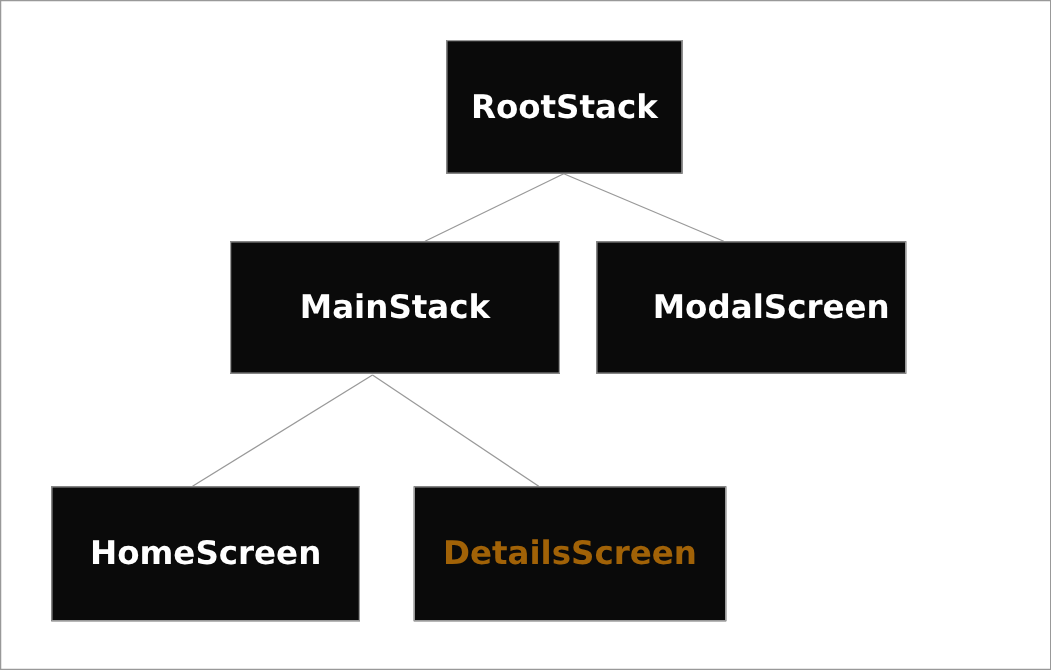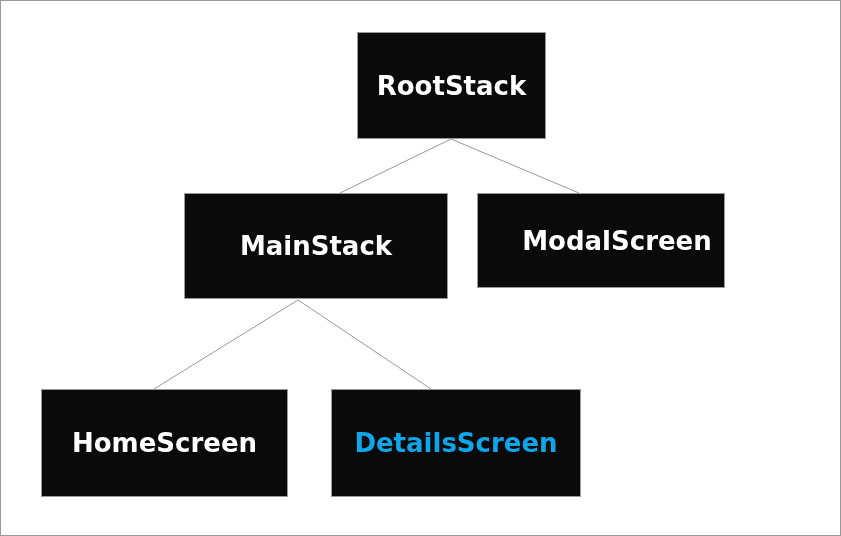--- a/index.html
+++ b/index.html
@@ -50,23 +50,23 @@
       <line x1="297" y1="299" x2="153" y2="388" stroke="#999999" stroke-width="1"></line>
       <line x1="297" y1="299" x2="430" y2="388" stroke="#999999" stroke-width="1"></line>
     </svg>
   <div>
       <div class="node" style="left: 356px; top: 31px; width: 189px; height: 107px; background: rgb(10, 10, 10); border-color: rgb(154, 154, 154);">
         <span class="label" style="color: rgb(255, 255, 255);">RootStack</span>
       </div>
       <div class="node" style="left: 183px; top: 192px; width: 264px; height: 106px; background: rgb(10, 10, 10); border-color: rgb(154, 154, 154);">
         <span class="label" style="color: rgb(255, 255, 255);">MainStack</span>
       </div>
-      <div class="node" style="left: 476px; top: 192px; width: 248px; height: 95px; background: rgb(10, 10, 10); border-color: rgb(154, 154, 154); padding-left: 32px;">
+      <div class="node" style="left: 476px; top: 192px; width: 248px; height: 106px; background: rgb(10, 10, 10); border-color: rgb(154, 154, 154); padding-left: 32px;">
         <span class="label" style="color: rgb(255, 255, 255);">ModalScreen</span>
       </div>
       <div class="node" style="left: 40px; top: 388px; width: 247px; height: 108px; background: rgb(10, 10, 10); border-color: rgb(154, 154, 154);">
         <span class="label" style="color: rgb(255, 255, 255);">HomeScreen</span>
       </div>
       <div class="node" style="left: 330px; top: 388px; width: 250px; height: 108px; background: rgb(10, 10, 10); border-color: rgb(154, 154, 154);">
-        <span class="label" style="color: #0ea5e9;">DetailsScreen</span>
+        <span class="label" style="color: #a16207;">DetailsScreen</span>
       </div>
     </div>
 </div>
 
 </body></html>

